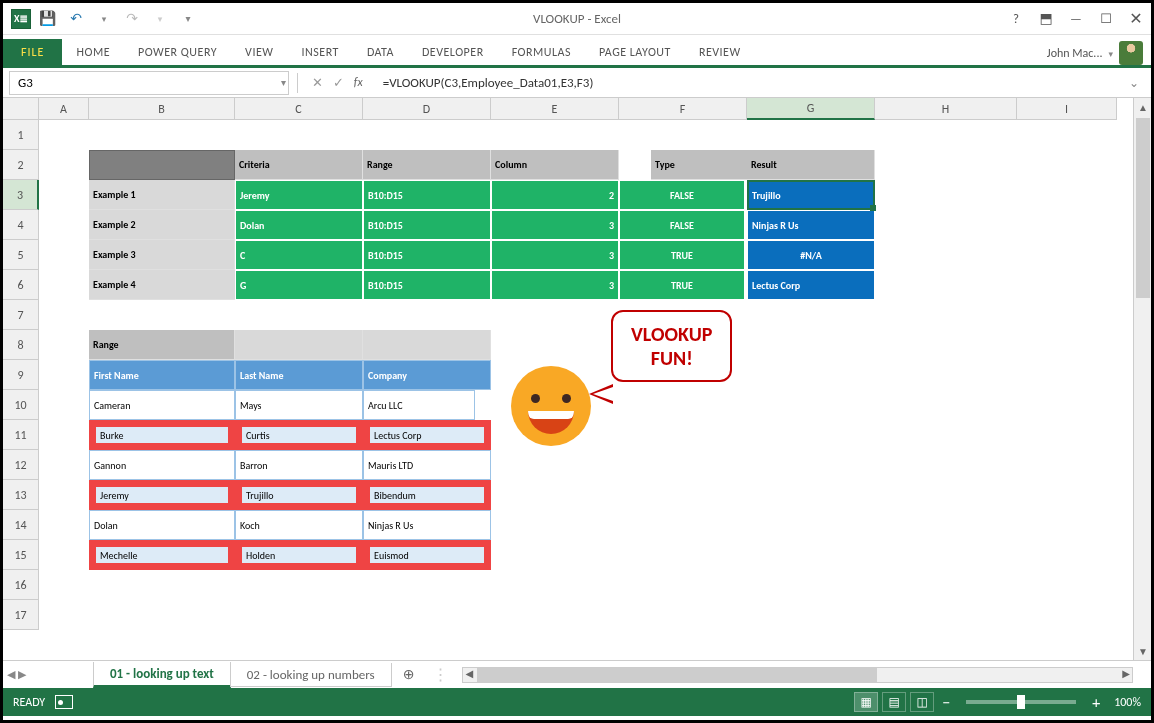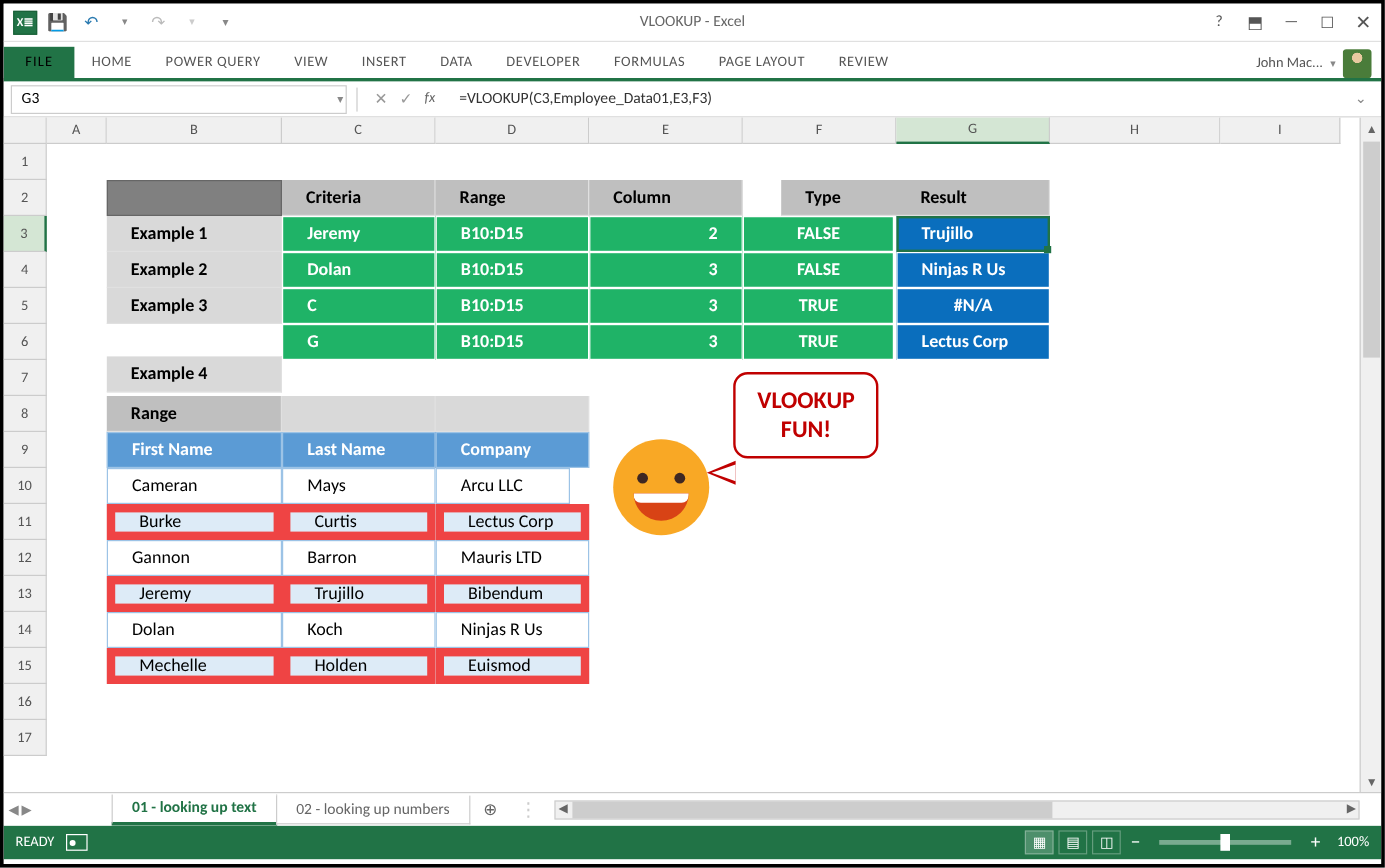--- a/index.html
+++ b/index.html
@@ -5,21 +5,21 @@
 *{margin:0;padding:0;box-sizing:border-box;font-family:"Segoe UI",Calibri,Arial,sans-serif}
 body{background:#fff;width:1154px;height:723px;overflow:hidden;border:3px solid #000;position:relative}
 .titlebar{height:32px;background:#fff;display:flex;align-items:center;position:relative;border-bottom:1px solid #e0e0e0}
 .qat{display:flex;align-items:center;gap:6px;padding:0 8px}
 .excel-icon{width:20px;height:20px;background:#217346;color:#fff;font-size:10px;font-weight:bold;display:flex;align-items:center;justify-content:center;border:1px solid #196138}
 .qat-btn{width:22px;height:22px;display:flex;align-items:center;justify-content:center;color:#555;font-size:14px}
 .title-text{position:absolute;left:50%;transform:translateX(-50%);font-size:13px;color:#666}
 .win-controls{margin-left:auto;display:flex}
 .win-btn{width:30px;height:24px;display:flex;align-items:center;justify-content:center;color:#555;font-size:13px}
 .ribbon-tabs{height:30px;background:#fff;display:flex;align-items:flex-end;padding-left:0}
-.file-tab{background:#217346;color:#000000;padding:6px 18px;font-size:12px;letter-spacing:1px}
+.file-tab{background:#217346;color:#fde047;padding:6px 18px;font-size:12px;letter-spacing:1px}
 .rtab{padding:6px 14px;font-size:12px;color:#555;letter-spacing:0.5px}
 .user-area{margin-left:auto;display:flex;align-items:center;padding-right:8px;gap:6px}
 .user-name{font-size:12px;color:#555}
 .avatar{width:24px;height:24px;background:#4a7c3a;border-radius:3px;background-image:radial-gradient(circle at 50% 30%,#e8c9a0 20%,#4a7c3a 22%)}
 .ribbon-border{height:3px;background:#217346}
 .formula-row{height:30px;background:#fff;display:flex;align-items:center;border-bottom:1px solid #ccc;padding:2px 6px;gap:8px}
 .name-box{width:280px;height:24px;border:1px solid #ccc;background:#fff;display:flex;align-items:center;padding:0 8px;font-size:13px;position:relative}
 .name-box-dd{position:absolute;right:2px;color:#888;font-size:10px}
 .fbar-sep{width:1px;height:20px;background:#ccc}
 .fbar-icons{display:flex;gap:10px;padding:0 6px;color:#999;font-size:13px}
@@ -28,21 +28,21 @@
 .fbar-expand{color:#888;font-size:12px;padding:0 6px}
 .grid-wrap{display:flex;height:calc(100% - 30px - 30px - 3px - 30px - 28px - 28px - 6px);background:#fff;position:relative}
 .corner{width:36px;height:22px;background:#f0f0f0;border-right:1px solid #ccc;border-bottom:1px solid #ccc}
 .colheads{display:flex;height:22px}
 .colhead{background:#f0f0f0;border-right:1px solid #ccc;border-bottom:1px solid #ccc;font-size:12px;color:#555;display:flex;align-items:center;justify-content:center;position:relative}
 .colhead.sel{background:#d4e6d4;border-bottom:2px solid #217346}
 .rowheads{display:flex;flex-direction:column}
 .rowhead{width:36px;background:#f0f0f0;border-right:1px solid #ccc;border-bottom:1px solid #ccc;font-size:12px;color:#555;display:flex;align-items:center;justify-content:center}
 .rowhead.sel{background:#d4e6d4;border-right:2px solid #217346}
 .cells{position:relative}
-.cell{position:absolute;border-right:1px solid #e0e0e0;border-bottom:1px solid #e0e0e0;font-size:15px;display:flex;align-items:center;padding:0 20px;overflow:hidden;white-space:nowrap}
+.cell{position:absolute;border-right:1px solid #e0e0e0;border-bottom:1px solid #e0e0e0;font-size:10px;display:flex;align-items:center;padding:0 4px;overflow:hidden;white-space:nowrap}
 .hdr-gray{background:#bfbfbf;font-weight:bold;color:#000}
 .hdr-dark{background:#808080;border:1px solid #666}
 .lbl-gray{background:#d9d9d9;font-weight:bold;color:#000}
 .green-cell{background:#1fb367;color:#fff;font-weight:bold;border:1px solid #fff}
 .blue-cell{background:#0a6ebd;color:#fff;font-weight:bold;border:1px solid #fff}
 .range-hdr{background:#5b9bd5;color:#fff;font-weight:bold;border:1px solid #9cc3e6}
 .range-row-even{background:#ddebf7;border:7px solid #ef4444}
 .range-row-odd{background:#fff;border:1px solid #9cc3e6}
 .sep-thick{border-right:3px solid #fff}
 .active-cell{position:absolute;border:2px solid #217346;pointer-events:none;z-index:5}
@@ -188,21 +188,21 @@
           <div class="cell green-cell" style="left: 324px; top: 90px; width: 128px; height: 30px;">B10:D15</div>
           <div class="cell green-cell" style="left: 452px; top: 90px; width: 128px; height: 30px; justify-content: flex-end;">3</div>
           <div class="cell green-cell sep-thick" style="left: 580px; top: 90px; width: 128px; height: 30px; justify-content: center;">FALSE</div>
           <div class="cell blue-cell" style="left: 708px; top: 90px; width: 128px; height: 30px;">Ninjas R Us</div>
           <div class="cell lbl-gray" style="left: 50px; top: 120px; width: 146px; height: 30px;">Example 3</div>
           <div class="cell green-cell" style="left: 196px; top: 120px; width: 128px; height: 30px;">C</div>
           <div class="cell green-cell" style="left: 324px; top: 120px; width: 128px; height: 30px;">B10:D15</div>
           <div class="cell green-cell" style="left: 452px; top: 120px; width: 128px; height: 30px; justify-content: flex-end;">3</div>
           <div class="cell green-cell sep-thick" style="left: 580px; top: 120px; width: 128px; height: 30px; justify-content: center;">TRUE</div>
           <div class="cell blue-cell" style="left: 708px; top: 120px; width: 128px; height: 30px; justify-content: center;">#N/A</div>
-          <div class="cell lbl-gray" style="left: 50px; top: 150px; width: 146px; height: 30px; margin-top: 27px;">Example 4</div>
+          <div class="cell lbl-gray" style="left: 50px; top: 150px; width: 158px; height: 30px;">Example 4</div>
           <div class="cell green-cell" style="left: 196px; top: 150px; width: 128px; height: 30px;">G</div>
           <div class="cell green-cell" style="left: 324px; top: 150px; width: 128px; height: 30px;">B10:D15</div>
           <div class="cell green-cell" style="left: 452px; top: 150px; width: 128px; height: 30px; justify-content: flex-end;">3</div>
           <div class="cell green-cell sep-thick" style="left: 580px; top: 150px; width: 128px; height: 30px; justify-content: center;">TRUE</div>
           <div class="cell blue-cell" style="left: 708px; top: 150px; width: 128px; height: 30px;">Lectus Corp</div>
           <div class="cell hdr-gray" style="left: 50px; top: 210px; width: 146px; height: 30px;">Range</div>
           <div class="cell lbl-gray" style="left: 196px; top: 210px; width: 128px; height: 30px;"></div>
           <div class="cell lbl-gray" style="left: 324px; top: 210px; width: 128px; height: 30px;"></div>
           <div class="cell range-hdr" style="left: 50px; top: 240px; width: 146px; height: 30px;">First Name</div>
           <div class="cell range-hdr" style="left: 196px; top: 240px; width: 128px; height: 30px;">Last Name</div>

